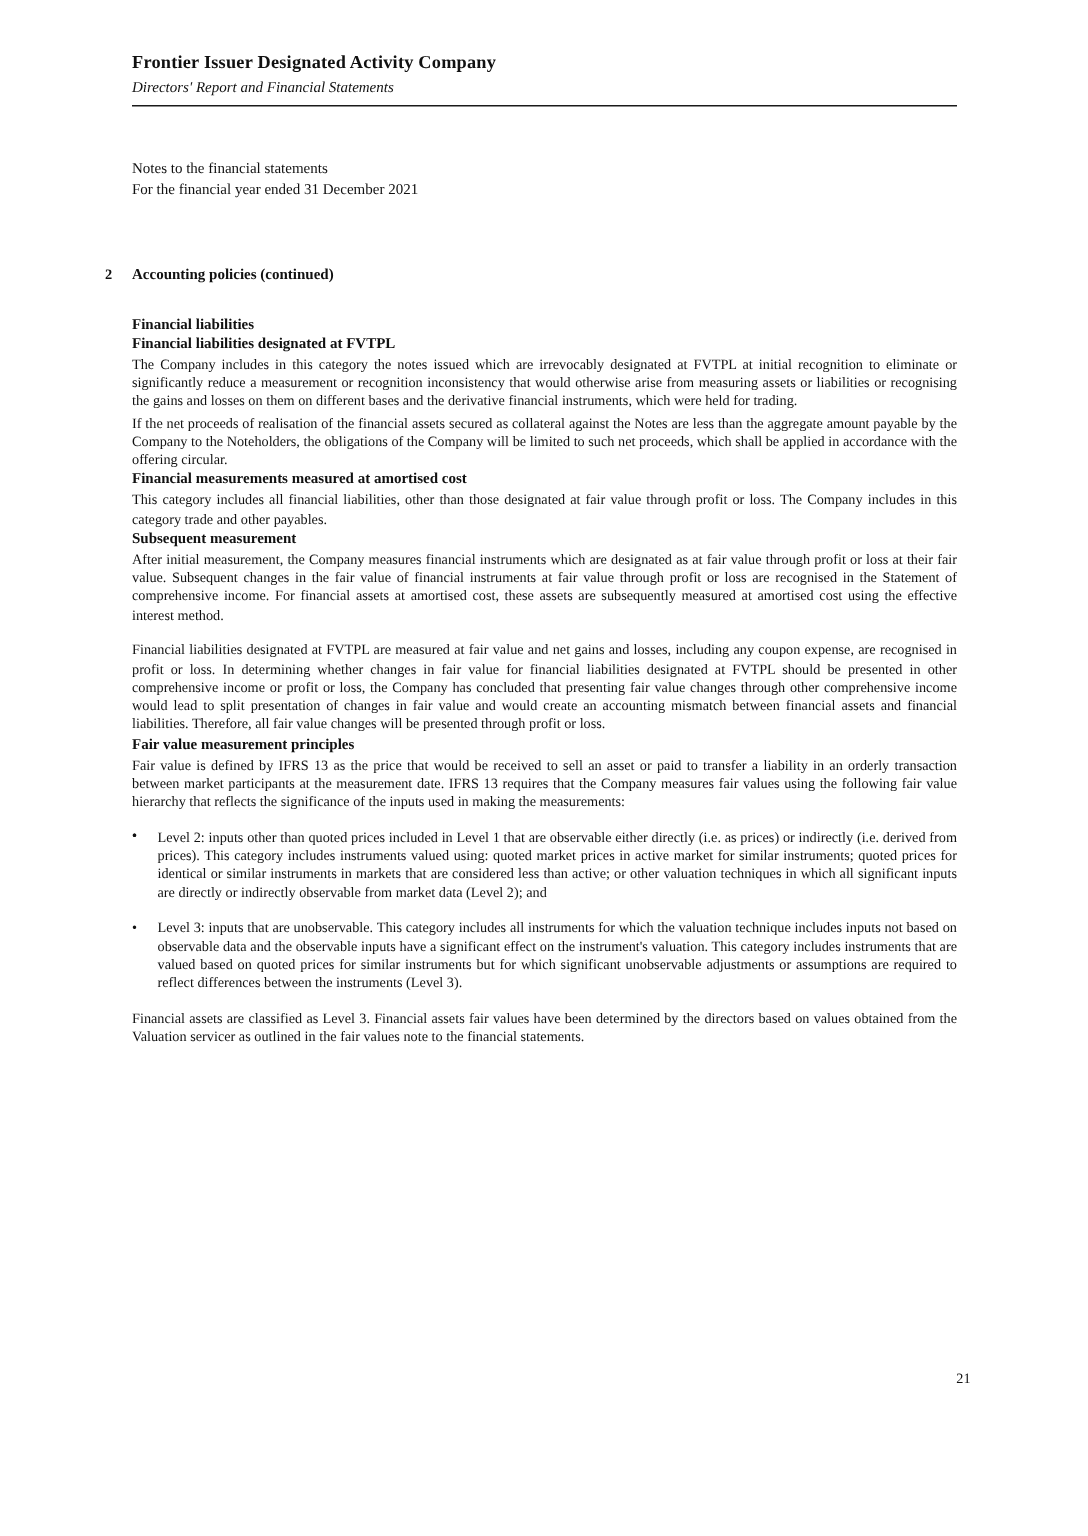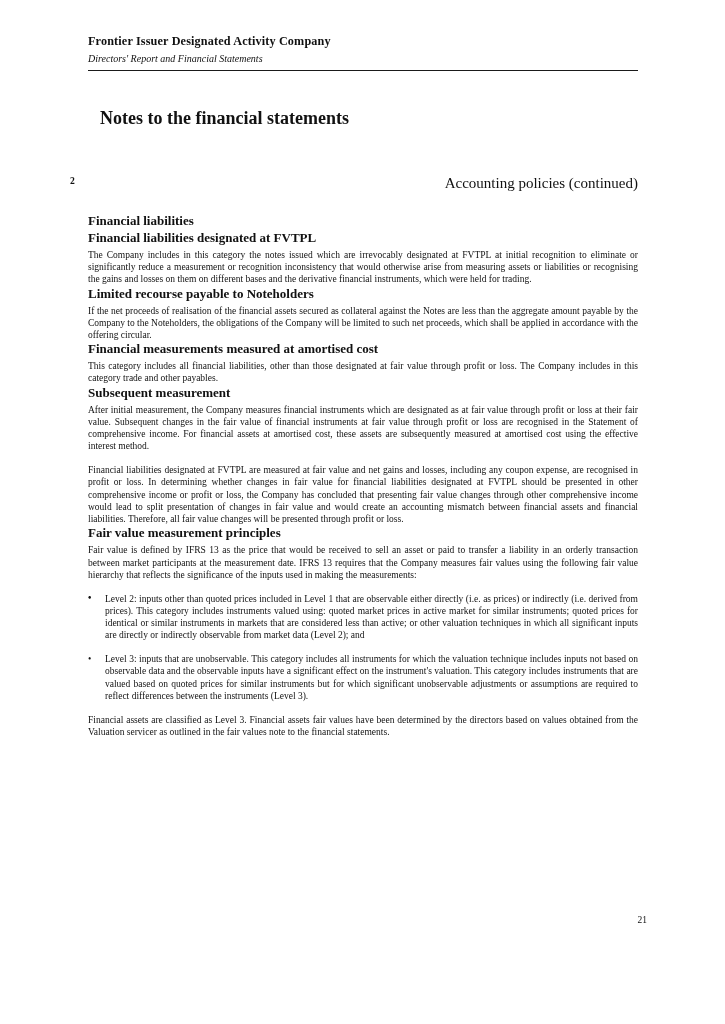--- a/index.html
+++ b/index.html
@@ -48,48 +48,47 @@
     height: 0;
     font-size: 0;
     line-height: 0;
   }
 
   
   .page-title {
     margin-top: 35px;
   }
   .page-title .line {
-    font-size: 18px;
-    font-weight: bold;
+    font-size: 10px;
+    font-weight: normal;
     line-height: 1.42;
-    margin: 12px;
+    margin: 0;
   }
 
   
   .note-row {
     margin-top: 44px;
     position: relative;
   }
   .note-num {
     position: absolute;
     left: -18px;
     top: 0;
     font-size: 9.6px;
     font-weight: bold;
   }
   .note-title {
-    font-size: 15px;
-    font-weight: normal;
-    margin: 0;
-    text-align: right;
+    font-size: 10px;
+    font-weight: bold;
+    margin: 0;
   }
 
   
   h3.sec-head {
-    font-size: 13px;
+    font-size: 10px;
     font-weight: bold;
     margin: 0;
     line-height: 1.3;
   }
   .sp-group { margin-top: 21px; }
   .sp-sub   { }
 
   p.body {
     font-size: 9.5px;
     line-height: 12.25px;
@@ -139,38 +138,38 @@
   <div class="content">
 
     <div class="letterhead">
       <div class="company-name">Frontier Issuer Designated Activity Company</div>
       <div class="doc-subtitle">Directors' Report and Financial Statements</div>
       <div class="rule"></div>
     </div>
 
     <div class="page-title">
       <div class="line">Notes to the financial statements</div>
+      <div class="line">For the financial year ended 31 December 2021</div>
     </div>
 
     <div class="note-row">
       <span class="note-num">2</span>
       <div class="note-title">Accounting policies (continued)</div>
     </div>
 
     <div class="sp-group">
       <h3 class="sec-head">Financial liabilities</h3>
     </div>
 
     <div class="sp-sub">
       <h3 class="sec-head">Financial liabilities designated at FVTPL</h3>
       <p class="body">The Company includes in this category the notes issued which are irrevocably designated at FVTPL at initial recognition to eliminate or significantly reduce a measurement or recognition inconsistency that would otherwise arise from measuring assets or liabilities or recognising the gains and losses on them on different bases and the derivative financial instruments, which were held for trading.</p>
     </div>
 
     <div class="sp-sub">
-      <h3 class="sec-head">Limited recourse payable to Noteholders</h3>
       <p class="body">If the net proceeds of realisation of the financial assets secured as collateral against the Notes are less than the aggregate amount payable by the Company to the Noteholders, the obligations of the Company will be limited to such net proceeds, which shall be applied in accordance with the offering circular.</p>
     </div>
 
     <div class="sp-sub">
       <h3 class="sec-head">Financial measurements measured at amortised cost</h3>
       <p class="body">This category includes all financial liabilities, other than those designated at fair value through profit or loss. The Company includes in this category trade and other payables.</p>
     </div>
 
     <div class="sp-sub">
       <h3 class="sec-head">Subsequent measurement</h3>

